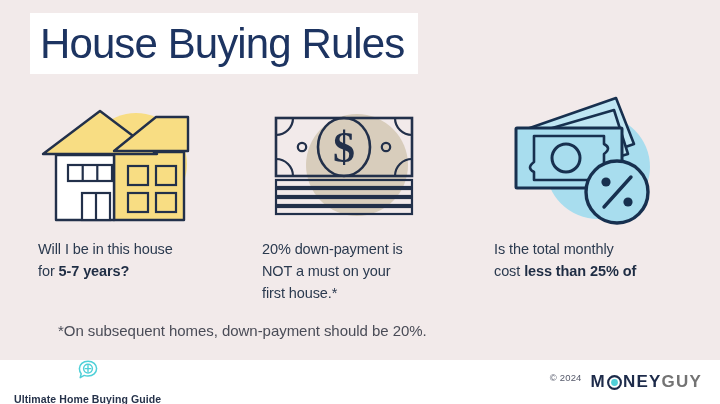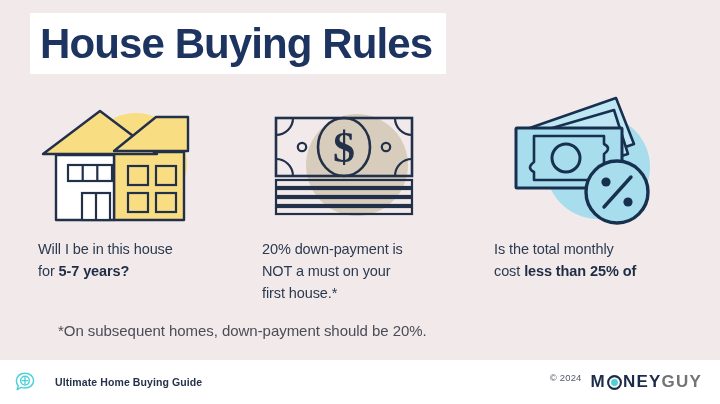--- a/index.html
+++ b/index.html
@@ -26,21 +26,21 @@
     left:30px;
     top:13px;
     height:61px;
     background:#ffffff;
     padding:0 14px 0 10px;
     display:flex;
     align-items:center;
   }
   .title {
     font-size:42px;
-    font-weight:bold;
+    font-weight:normal;
     letter-spacing:-0.9px;
     color:#1d3461;
     line-height:1;
     white-space:nowrap;
   }
 
   
   .columns {
     position:absolute;
     left:0; right:0;
@@ -82,21 +82,21 @@
   
   .footer {
     position:absolute;
     left:0; right:0; bottom:0;
     height:44px;
     background:#ffffff;
     display:flex;
     align-items:center;
     padding:0 18px 0 14px;
   }
-  .footer-left { display:flex; align-items:center; gap:19px; }
+  .footer-left { display:flex; align-items:center; gap:12px;flex-direction:column; }
   .footer-label {
     font-size:10.5px;
     font-weight:bold;
     color:#26324a;
     letter-spacing:0.1px;
   }
   .footer-right {
     margin-left:auto;
     display:flex;
     align-items:flex-start;

